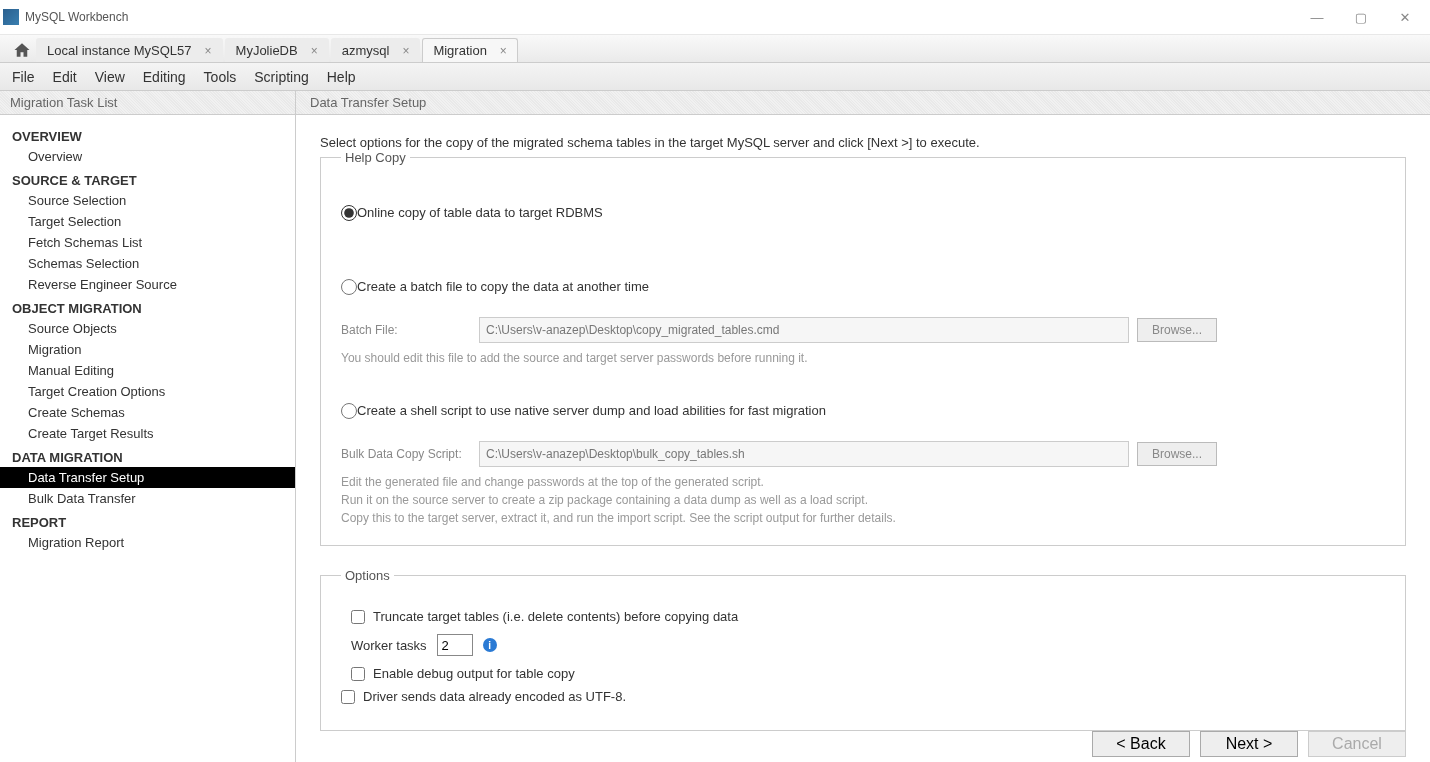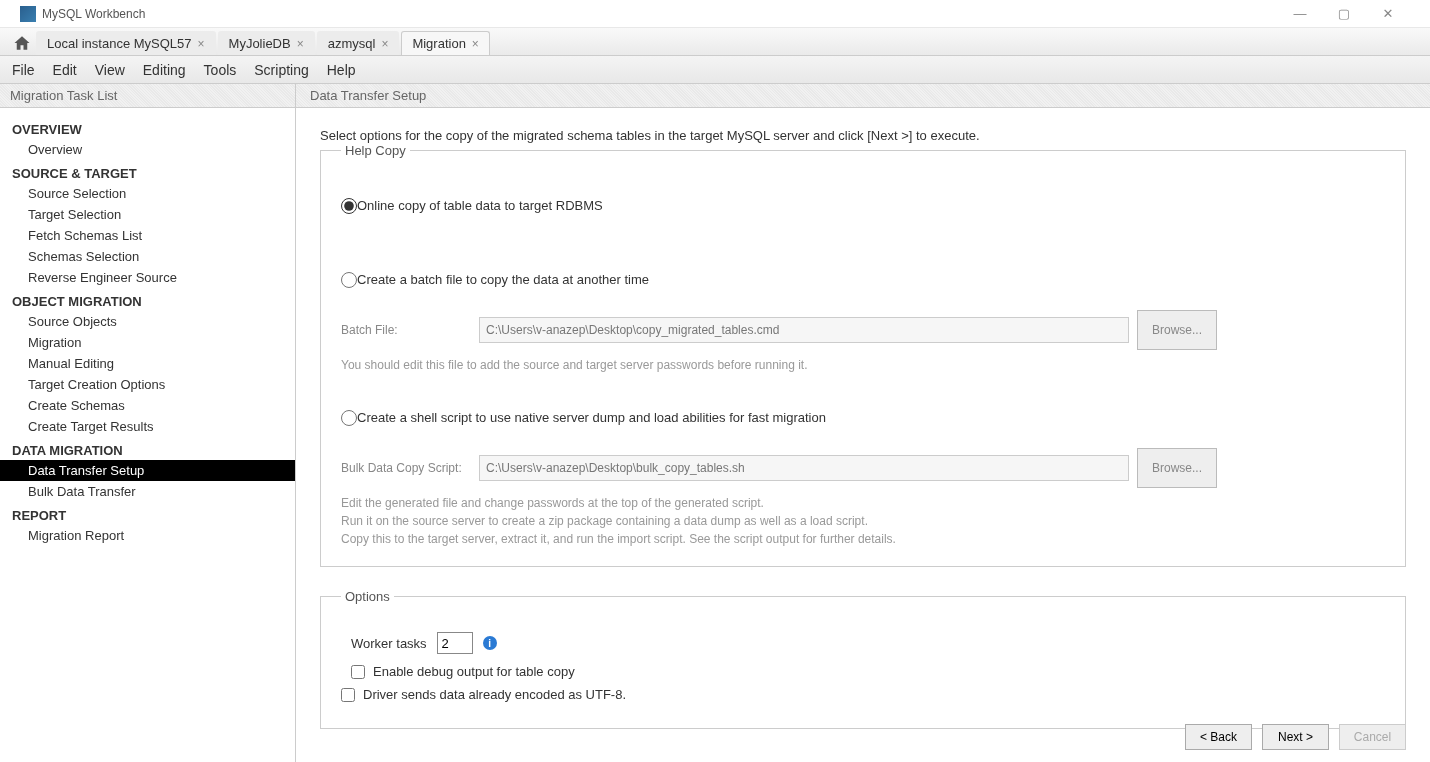--- a/index.html
+++ b/index.html
@@ -1,26 +1,26 @@
 <!DOCTYPE html>
 <html><head>
 <meta charset="utf-8">
 <style>
 * { margin: 0; padding: 0; box-sizing: border-box; font-family: "Segoe UI", Tahoma, sans-serif; }
 body { background: #fff; width: 1430px; height: 762px; overflow: hidden; font-size: 13px; color: #333; }
 
-.titlebar { height: 28px; display: flex; align-items: center; padding: 0 20px; background: #fff; border-bottom: 1px solid #e8e8e8; }
+.titlebar { height: 35px; display: flex; align-items: center; padding: 0 3px; background: #fff; border-bottom: 1px solid #e8e8e8; }
 .titlebar .app-icon { width: 16px; height: 16px; background: linear-gradient(135deg,#2a5f8e,#3a7fb0); margin-right: 6px; }
 .titlebar .title { font-size: 12px; color: #555; }
 .winctrls { margin-left: auto; display: flex; gap: 16px; padding-right: 8px; }
 .winctrls span { width: 28px; text-align: center; color: #888; cursor: pointer; }
 
 .tabbar { height: 28px; display: flex; align-items: flex-end; background: linear-gradient(#f9f9f9,#eaeaea); border-bottom: 1px solid #ccc; padding-left: 8px; }
 .home-icon { width: 28px; height: 24px; display:flex;align-items:center;justify-content:center;color:#555; }
-.tab { padding: 4px 10px; font-size: 13px; color: #333; border: 1px solid transparent; border-bottom:none; border-radius: 3px 3px 0 0; display:flex;align-items:center;gap:6px; background:#ececec; margin-right:2px; cursor:pointer;}
+.tab { padding: 4px 10px; font-size: 13px; color: #333; border: 1px solid transparent; border-bottom:none; border-radius: 3px 3px 0 0; display:flex;align-items:center;gap:13px; background:#ececec; margin-right:2px; cursor:pointer;}
 .tab .close { color:#888; font-size:12px; }
 .tab.active { background:#f7f7f7; border-color:#ccc; }
 
 .menubar { height: 28px; display:flex; align-items:center; gap: 18px; padding: 0 12px; background: linear-gradient(#f4f4f4,#e8e8e8); border-bottom:1px solid #ccc;}
 .menubar span { font-size: 14px; color:#333; cursor:pointer;}
 
 .body { display:flex; height: calc(762px - 28px - 28px - 28px); }
 
 .sidebar { width: 296px; border-right:1px solid #ccc; background:#fff; }
 .side-header { background: repeating-linear-gradient(45deg,#e9e9e9,#e9e9e9 1px,#f1f1f1 1px,#f1f1f1 2px); padding: 4px 10px; font-size: 13px; color:#666; border-bottom:1px solid #ccc;}
@@ -39,34 +39,34 @@
 legend { font-size: 13px; color:#555; padding: 0 4px; }
 
 .radio-row { display:flex; align-items:flex-start; margin: 22px 0; }
 .radio-row input[type=radio] { width:16px; height:16px; accent-color:#333; }
 .radio-row label { font-size:13px; }
 
 .sub { margin-left: 0px; margin-top:4px; }
 .field-row { display:flex; align-items:center; gap: 8px; margin: 6px 0; }
 .field-row .lbl { width: 130px; font-size: 12px; color:#888; }
 .field-row input[type=text] { flex:1; max-width: 650px; height:16px; padding:12px 6px; font-size:12px; border:1px solid #ccc; background:#f6f6f6; color:#777;}
-.browse-btn { height:40px; padding: 0 14px; font-size:12px; background:#eee; border:1px solid #bbb; color:#888; cursor:pointer;}
+.browse-btn { height:24px; padding: 0 14px; font-size:12px; background:#eee; border:1px solid #bbb; color:#888; cursor:pointer;}
 .hint { font-size: 12px; color:#999; line-height:1.5; margin-top:4px; }
 
 .check-row { display:flex; align-items:center; gap:8px; margin: 8px 0; }
 .check-row input[type=checkbox] { width:14px;height:14px; }
 .check-row label { font-size:13px; }
 
 .worker-row { display:flex; align-items:center; gap:10px; margin:10px 0 10px 10px; }
 .worker-row .lbl2 { font-size:13px; }
 .worker-row input[type=text] { width:36px; height:22px; border:1px solid #888; text-align:left; padding-left:4px; font-size:13px;}
 .info-icon { width:14px; height:14px; border-radius:50%; background:#2a7ad4; color:#fff; font-size:10px; display:flex;align-items:center;justify-content:center; font-weight:bold;}
 
 .footer-btns { position:absolute; right:24px; bottom:12px; display:flex; gap:10px; }
-.footer-btns button { width:67px; height:26px; font-size:12px; background:#eee; border:1px solid #aaa; cursor:pointer;text-align:center;}
+.footer-btns button { width:98px; height:26px; font-size:16px; background:#eee; border:1px solid #aaa; cursor:pointer;text-align:center;}
 .footer-btns button.disabled { color:#aaa; border-color:#ccc; }
 </style>
 </head>
 <body>
 
 <div class="titlebar">
   <div class="app-icon"></div>
   <span class="title">MySQL Workbench</span>
   <div class="winctrls">
     <span>—</span>
@@ -178,20 +178,24 @@
           </div>
           <div class="hint" style="white-space:pre-line">Edit the generated file and change passwords at the top of the generated script.
 Run it on the source server to create a zip package containing a data dump as well as a load script.
 Copy this to the target server, extract it, and run the import script. See the script output for further details.</div>
         </div>
       </fieldset>
 
       <fieldset>
         <legend>Options</legend>
 
+        <div class="check-row" style="margin-left:10px">
+          <input type="checkbox" style="">
+          <label>Truncate target tables (i.e. delete contents) before copying data</label>
+        </div>
 
         <div class="worker-row">
           <span class="lbl2">Worker tasks</span>
           <input type="text" value="2" style="">
           <span class="info-icon">i</span>
         </div>
 
         <div class="check-row" style="margin-left:10px">
           <input type="checkbox" style="">
           <label>Enable debug output for table copy</label>

